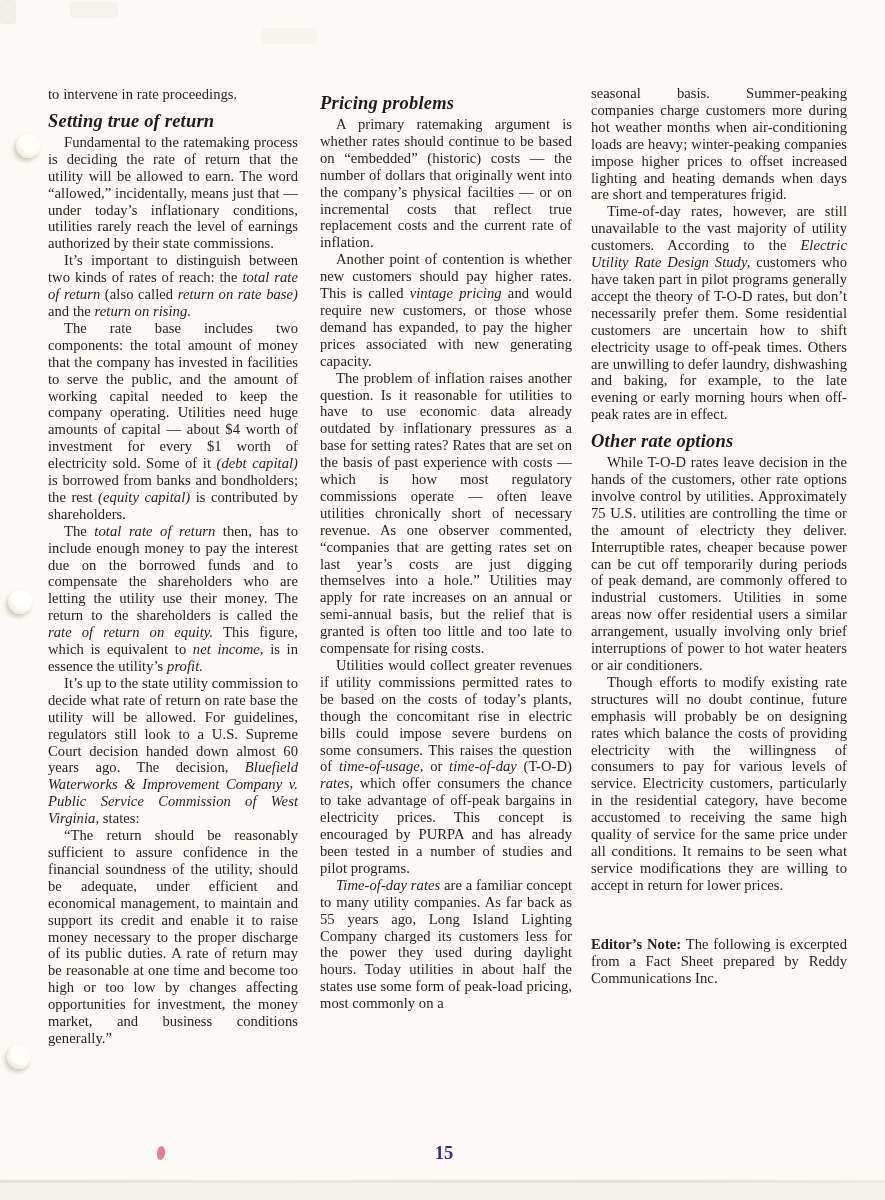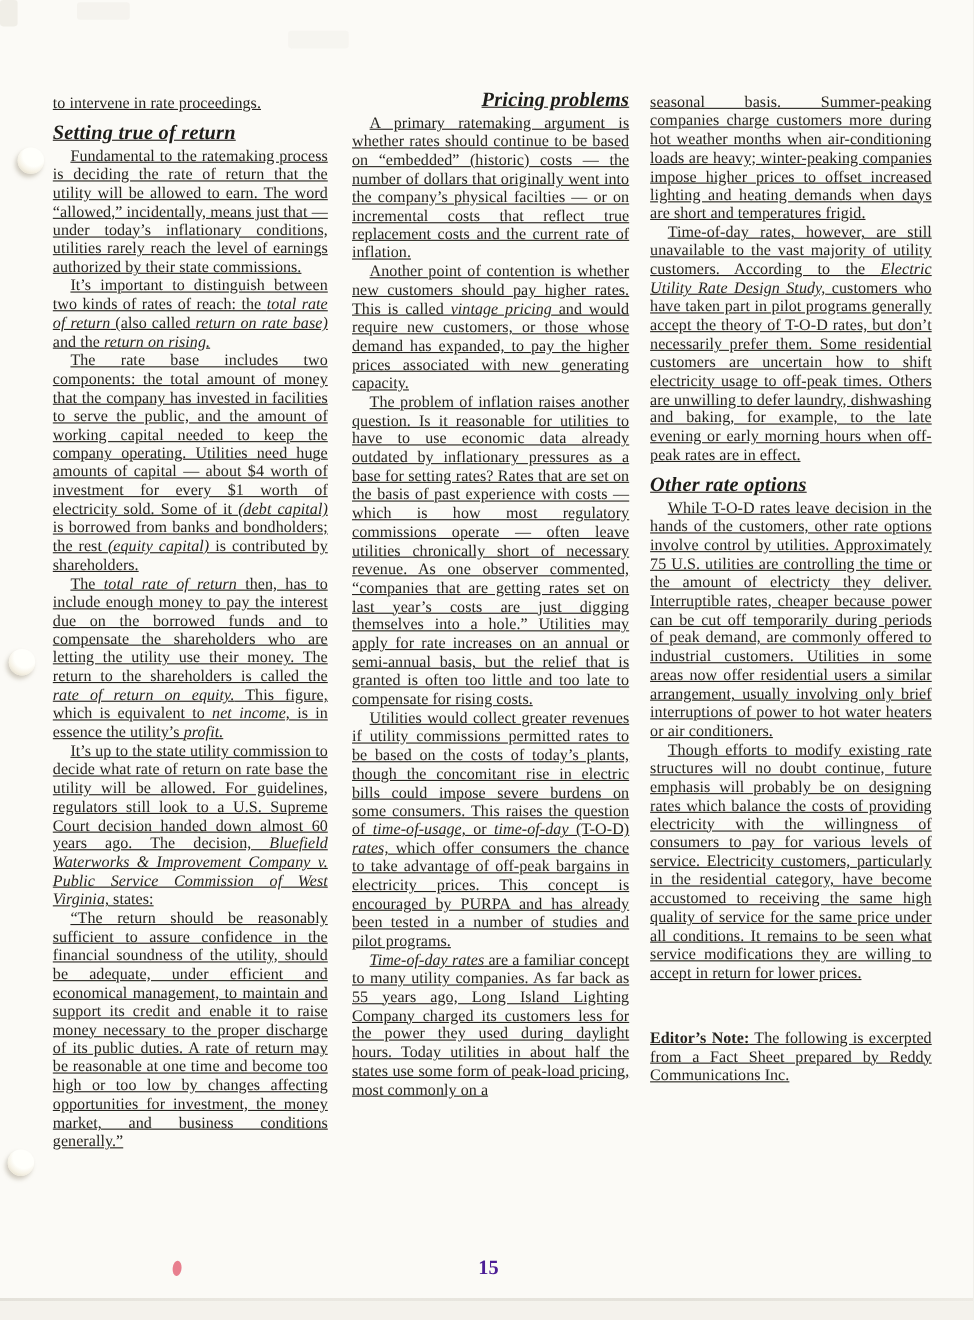--- a/index.html
+++ b/index.html
@@ -11,39 +11,38 @@
     overflow: hidden;
     font-family: "Liberation Serif", "DejaVu Serif", serif;
   }
   .col {
     position: absolute;
     color: #26241f;
     font-size: 14.6px;
     line-height: 16.9px;
     text-align: justify;
     letter-spacing: 0.05px;
-    text-decoration: underline;
   }
   #col-0 { left: 48px;  top: 86px; width: 250px; }
   #col-1 { left: 320px; top: 81px; width: 252px; }
   #col-2 { left: 591px; top: 85px; width: 256px; }
   .col p.body { margin: 0; text-indent: 16px; }
   .col p.noindent { text-indent: 0; }
   .col p.editors-note { margin-top: 42px; }
   .col h2.heading {
     margin: 8px 0 3px 0;
     font-size: 18.5px;
     line-height: 20px;
     font-style: italic;
     font-weight: bold;
     color: #1e1d19;
     letter-spacing: 0.2px;
     text-align: left;
   }
-  .col h2.heading.first { margin-top: 0; text-align: right; }
+  .col h2.heading.first { margin-top: 12px; }
   .it { font-style: italic; }
   .bd { font-weight: bold; }
   .pagenum {
     position: absolute;
     top: 1143px;
     left: 398px;
     width: 92px;
     text-align: center;
     font-family: "Liberation Serif", "DejaVu Serif", serif;
     font-weight: bold;

